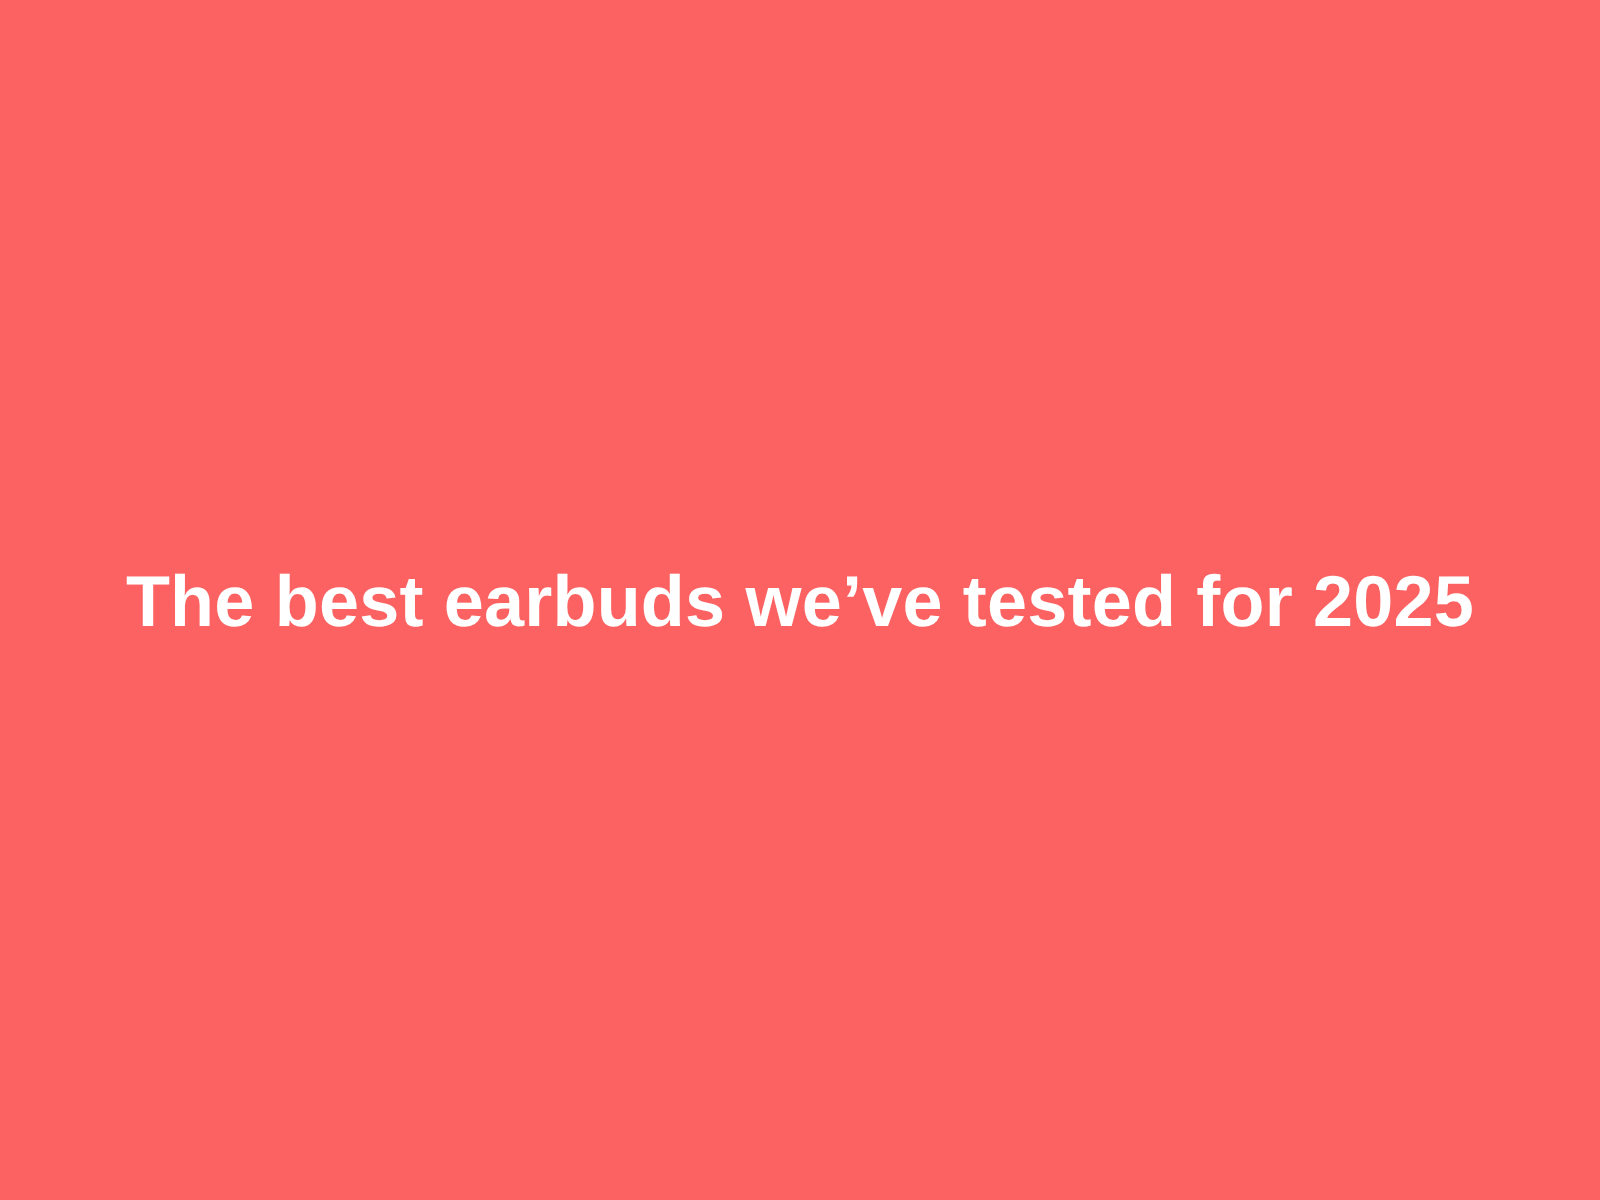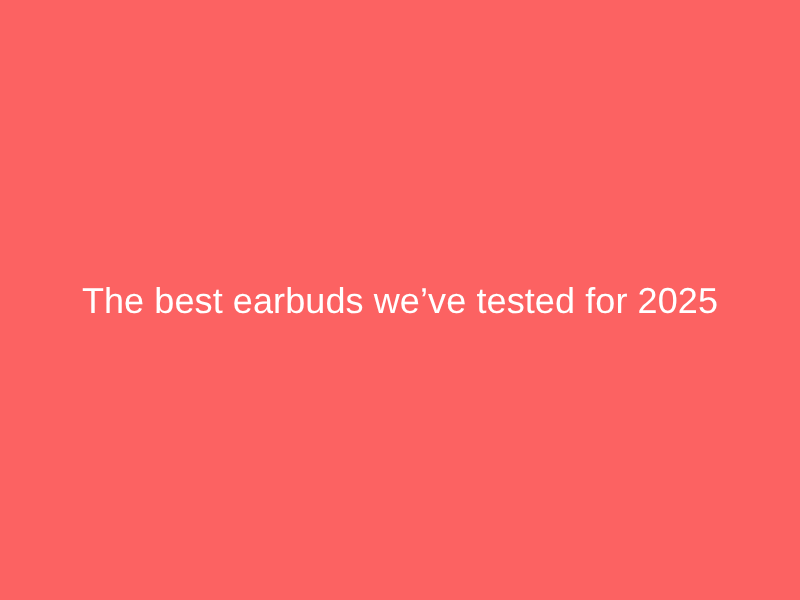--- a/index.html
+++ b/index.html
@@ -32,21 +32,21 @@
   
   .headline-text {
     display: block;
     width: 100%;
     margin: 0;
     padding: 0 24px;
     box-sizing: border-box;
     text-align: center;
     font-family: "Liberation Sans", sans-serif;
     font-size: 36px;
-    font-weight: 400;
+    font-weight: 700;
     font-style: normal;
     line-height: 1.25;
     letter-spacing: 0.1px;
     color: #ffffff;
     white-space: nowrap;
     text-rendering: geometricPrecision;
     -webkit-font-smoothing: antialiased;
   }
 </style>
 </head>

